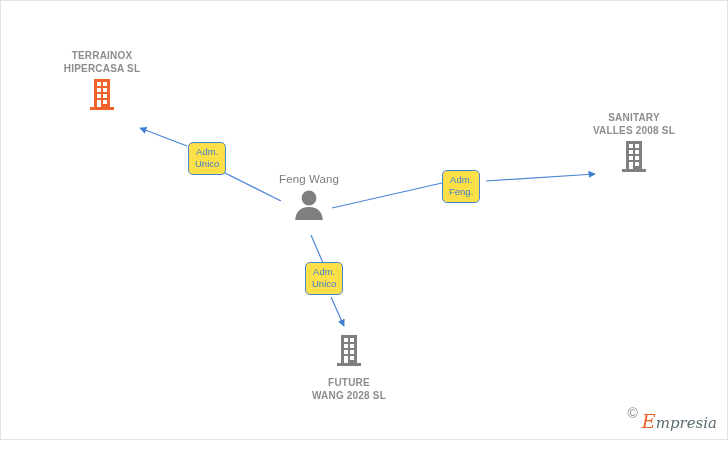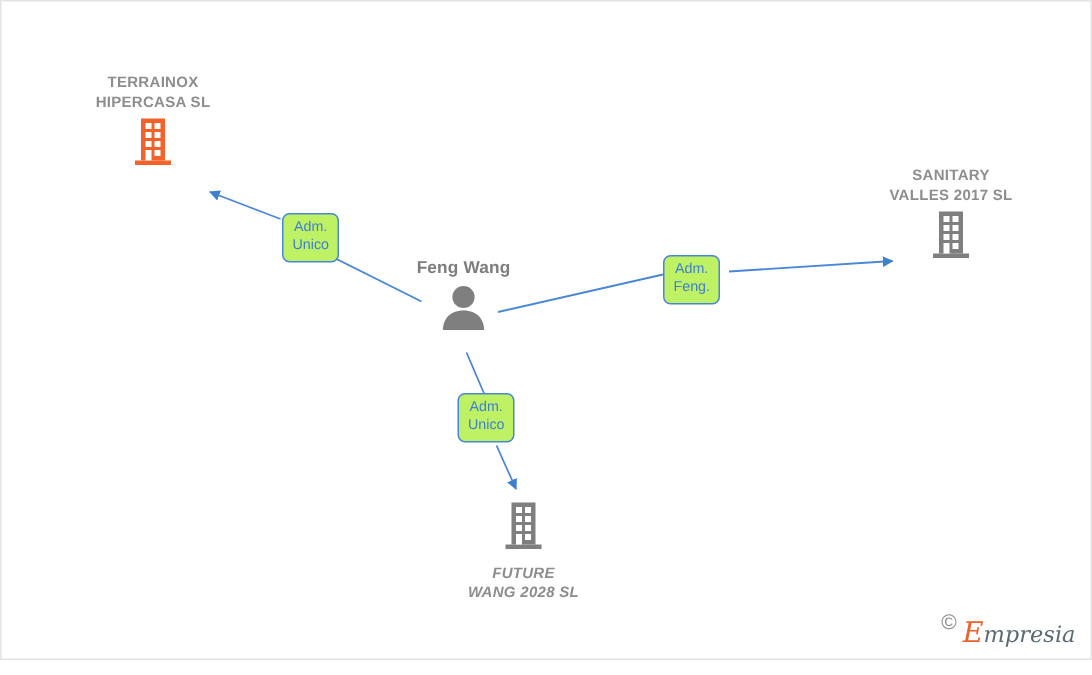--- a/index.html
+++ b/index.html
@@ -32,34 +32,34 @@
   }
   .node-label {
     color: #8d8d8d;
     font-size: 10px;
     font-weight: bold;
     line-height: 13px;
     letter-spacing: 0.2px;
     white-space: nowrap;
   }
   .node-label.person {
-    font-weight: bold;
+    font-weight: normal;
     font-size: 11.5px;
     color: #7d7d7d;
     letter-spacing: 0.1px;
   }
   .node-icon {
     display: block;
     margin: 2px auto 0 auto;
   }
   .edge-label {
     position: absolute;
     border: 1px solid #4a86d6;
     border-radius: 5px;
-    background: #bef264;
+    background: #fde047;
     color: #3f7fd0;
     font-size: 9.5px;
     line-height: 12px;
     padding: 3px 6px 4px 6px;
     text-align: center;
     white-space: nowrap;
     box-sizing: border-box;
   }
   .edge-label span {
     display: block;
@@ -136,37 +136,37 @@
     <div class="node-label person">Feng Wang</div>
     <svg class="node-icon" width="34" height="32" viewBox="0 0 34 32">
       <circle cx="17" cy="10" r="7.4" fill="#7f7f7f"></circle>
       <path d="M 17 19 C 7.5 19 3.5 25 3.2 32 L 30.8 32 C 30.5 25 26.5 19 17 19 Z" fill="#7f7f7f"></path>
     </svg>
   </div>
 
   <div class="node" style="left:566px; top:110px; width:134px;">
     <div class="node-label">
       <span>SANITARY</span><br>
-      <span>VALLES 2017  SL</span>
+      <span>VALLES 2008  SL</span>
     </div>
     <svg class="node-icon" width="28" height="34" viewBox="0 0 28 34">
       <rect x="6" y="2" width="16" height="28" fill="#7f7f7f"></rect>
       <rect x="2" y="30" width="24" height="3" fill="#7f7f7f"></rect>
       <rect x="9" y="5" width="4" height="4" fill="#ffffff"></rect>
       <rect x="15" y="5" width="4" height="4" fill="#ffffff"></rect>
       <rect x="9" y="11" width="4" height="4" fill="#ffffff"></rect>
       <rect x="15" y="11" width="4" height="4" fill="#ffffff"></rect>
       <rect x="9" y="17" width="4" height="4" fill="#ffffff"></rect>
       <rect x="15" y="17" width="4" height="4" fill="#ffffff"></rect>
       <rect x="9" y="23" width="4" height="7" fill="#ffffff"></rect>
       <rect x="15" y="23" width="4" height="4" fill="#ffffff"></rect>
     </svg>
   </div>
 
-  <div class="node" style="left:281px; top:330px; width:134px;font-style:italic;">
+  <div class="node" style="left:281px; top:330px; width:134px;">
     <svg class="node-icon" width="28" height="34" viewBox="0 0 28 34">
       <rect x="6" y="2" width="16" height="28" fill="#7f7f7f"></rect>
       <rect x="2" y="30" width="24" height="3" fill="#7f7f7f"></rect>
       <rect x="9" y="5" width="4" height="4" fill="#ffffff"></rect>
       <rect x="15" y="5" width="4" height="4" fill="#ffffff"></rect>
       <rect x="9" y="11" width="4" height="4" fill="#ffffff"></rect>
       <rect x="15" y="11" width="4" height="4" fill="#ffffff"></rect>
       <rect x="9" y="17" width="4" height="4" fill="#ffffff"></rect>
       <rect x="15" y="17" width="4" height="4" fill="#ffffff"></rect>
       <rect x="9" y="23" width="4" height="7" fill="#ffffff"></rect>

